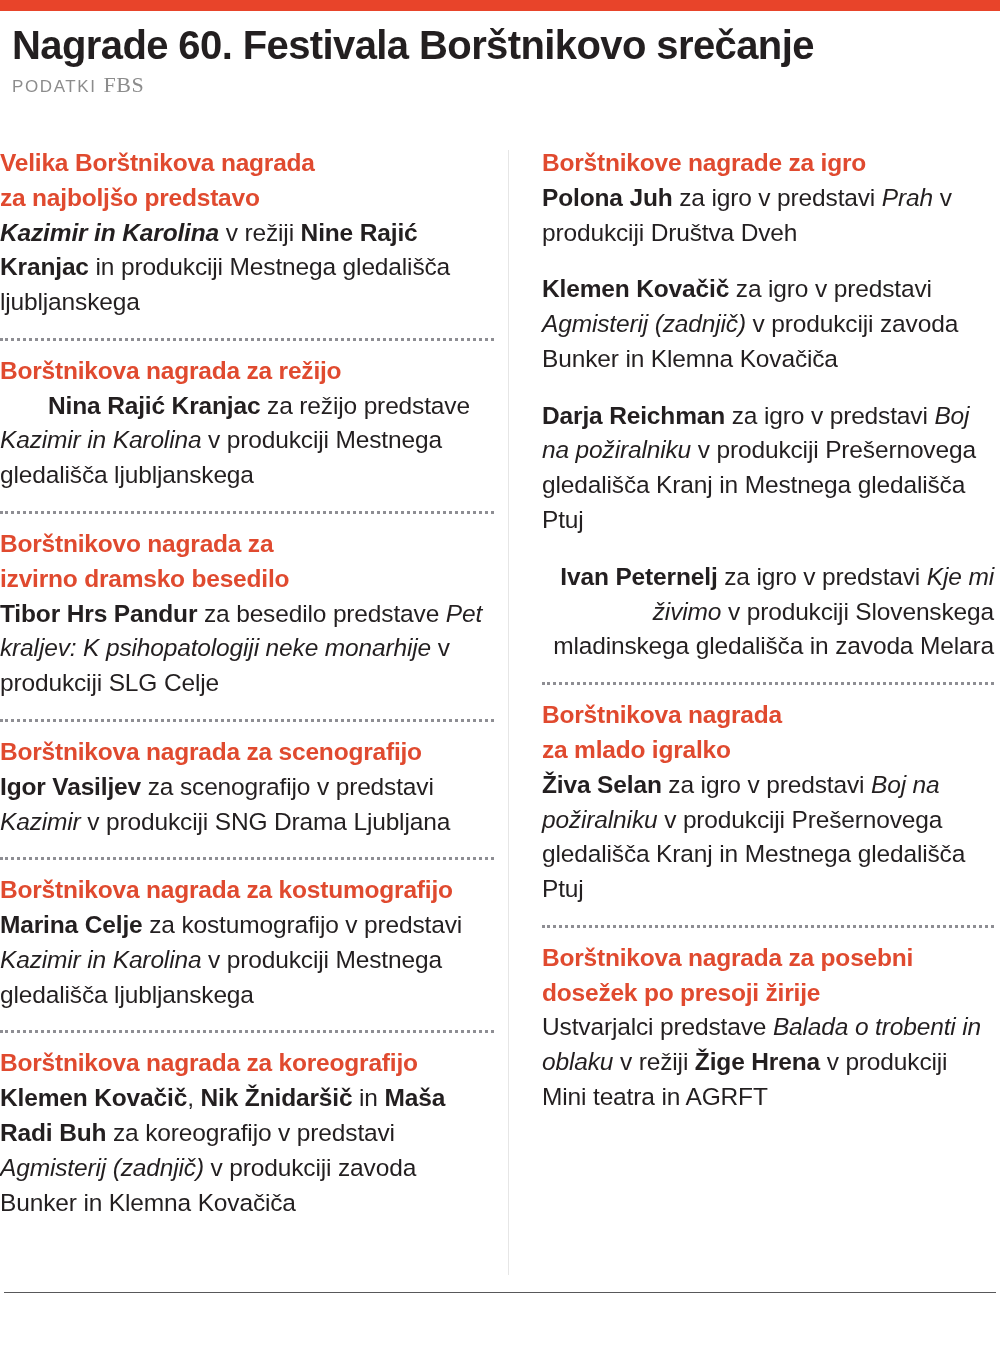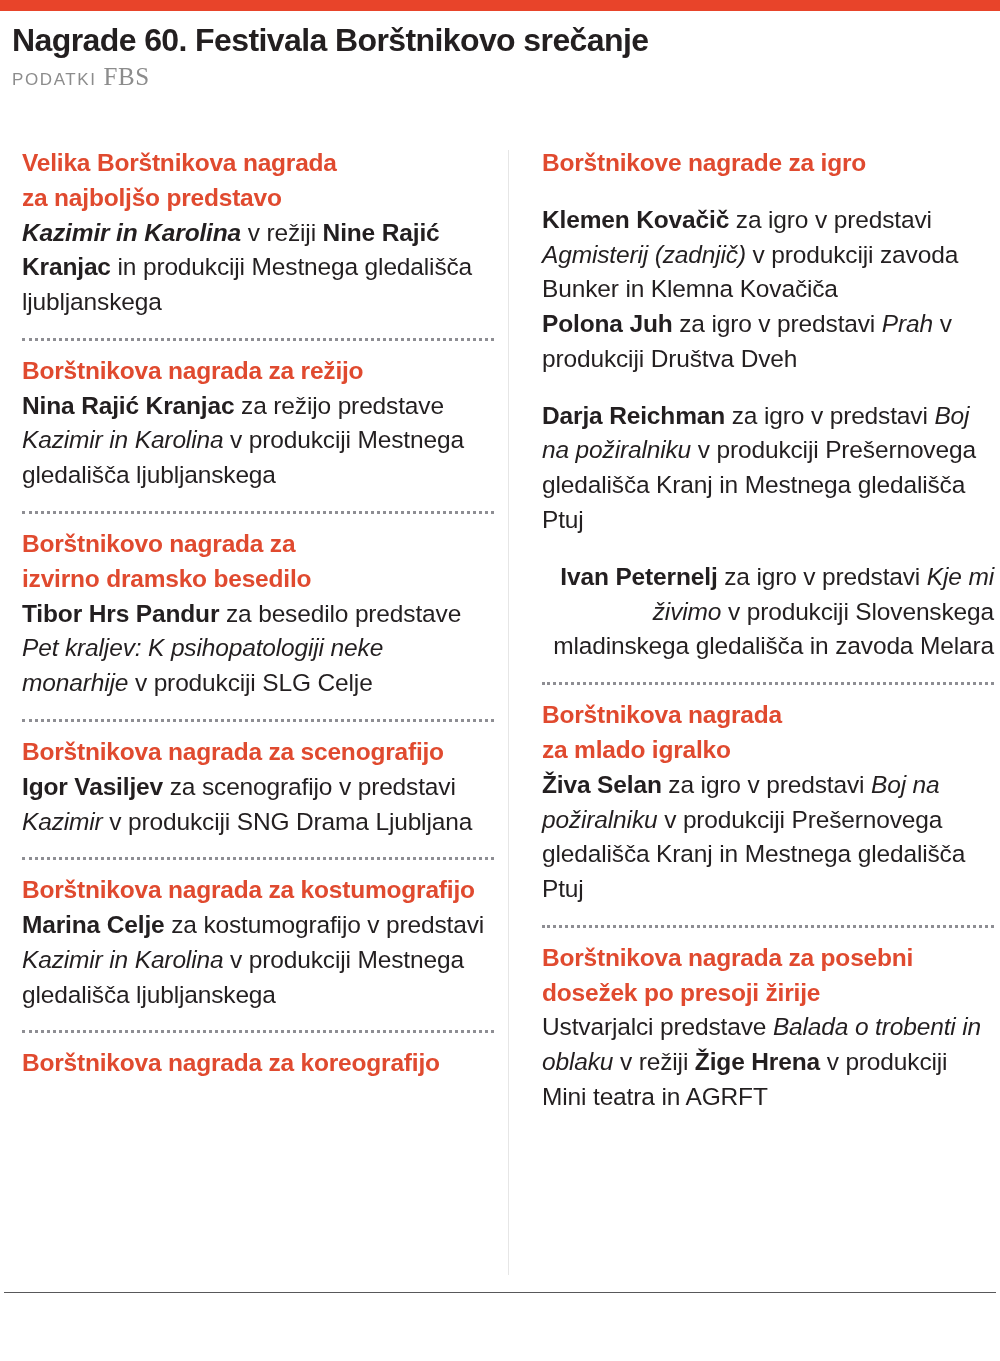--- a/index.html
+++ b/index.html
@@ -24,21 +24,21 @@
     background: #e8442a;
   }
 
   .header {
     position: absolute;
     top: 24px;
     left: 12px;
     width: 976px;
   }
   .title {
-    font-size: 32px;
+    font-size: 40px;
     font-weight: bold;
     letter-spacing: -0.6px;
     color: #231f20;
     line-height: 1.06;
     margin: 0;
     white-space: nowrap;
   }
   .subtitle {
     margin-top: 7px;
     height: 24px;
@@ -46,40 +46,40 @@
     white-space: nowrap;
   }
   .subtitle .kicker {
     font-size: 17px;
     letter-spacing: 1.6px;
     color: #8c8c8c;
     font-weight: normal;
   }
   .subtitle .source {
     font-family: "Liberation Serif", serif;
-    font-size: 25px;
+    font-size: 22px;
     color: #8c8c8c;
     letter-spacing: 0.5px;
     margin-left: 7px;
   }
 
   .columns {
     position: absolute;
     top: 146px;
     left: 0;
     width: 1000px;
     display: flex;
     align-items: flex-start;
   }
   .col {
     box-sizing: border-box;
   }
   .col-left {
     width: 512px;
-    padding-left: 22px;
+    padding-left: 0;
     padding-right: 18px;
   }
   .col-right {
     width: 488px;
     padding-left: 30px;
     padding-right: 6px;
   }
 
   .award { }
   .award-heading {
@@ -144,21 +144,21 @@
           <div>Velika Borštnikova nagrada</div>
           <div>za najboljšo predstavo</div>
         </div>
         <p class="award-body"><span style="font-weight: bold; font-style: italic;">Kazimir in Karolina</span><span> v režiji </span><span style="font-weight: bold;">Nine Rajić Kranjac</span><span> in produkciji Mestnega gledališča ljubljanskega</span></p>
       </div>
       <div class="dotsep"></div>
       <div class="award">
         <div class="award-heading">
           <div>Borštnikova nagrada za režijo</div>
         </div>
-        <p class="award-body"><span style="font-weight: bold;">Nina Rajić Kranjac</span><span> za režijo predstave </span><span style="font-style: italic;">Kazimir in Karolina</span><span> v produkciji Mestnega gledališča ljubljanskega</span></p>
+        <p class="award-body"><span style="font-weight: bold; margin-left: 48px;">Nina Rajić Kranjac</span><span> za režijo predstave </span><span style="font-style: italic;">Kazimir in Karolina</span><span> v produkciji Mestnega gledališča ljubljanskega</span></p>
       </div>
       <div class="dotsep"></div>
       <div class="award">
         <div class="award-heading">
           <div>Borštnikovo nagrada za</div>
           <div>izvirno dramsko besedilo</div>
         </div>
         <p class="award-body"><span style="font-weight: bold;">Tibor Hrs Pandur</span><span> za besedilo predstave </span><span style="font-style: italic;">Pet kraljev: K psihopatologiji neke monarhije</span><span> v produkciji SLG Celje</span></p>
       </div>
       <div class="dotsep"></div>
@@ -173,29 +173,30 @@
         <div class="award-heading">
           <div>Borštnikova nagrada za kostumografijo</div>
         </div>
         <p class="award-body"><span style="font-weight: bold;">Marina Celje</span><span> za kostumografijo v predstavi </span><span style="font-style: italic;">Kazimir in Karolina</span><span> v produkciji Mestnega gledališča ljubljanskega</span></p>
       </div>
       <div class="dotsep"></div>
       <div class="award">
         <div class="award-heading">
           <div>Borštnikova nagrada za koreografijo</div>
         </div>
+        <p class="award-body"><span style="font-weight: bold;">Klemen Kovačič</span><span>, </span><span style="font-weight: bold;">Nik Žnidaršič</span><span> in </span><span style="font-weight: bold;">Maša Radi Buh</span><span> za koreografijo v predstavi </span><span style="font-style: italic;">Agmisterij (zadnjič)</span><span> v produkciji zavoda Bunker in Klemna Kovačiča</span></p>
       </div>
     </div>
   <div class="col col-right" id="right-column">
       <div class="award">
         <div class="award-heading">
           <div>Borštnikove nagrade za igro</div>
         </div>
+        <p class="award-body"><span style="font-weight: bold;">Polona Juh</span><span> za igro v predstavi </span><span style="font-style: italic;">Prah</span><span> v produkciji Društva Dveh</span></p>
         <p class="award-body" style="margin-top: 22px;"><span style="font-weight: bold;">Klemen Kovačič</span><span> za igro v predstavi </span><span style="font-style: italic;">Agmisterij (zadnjič)</span><span> v produkciji zavoda Bunker in Klemna Kovačiča</span></p>
-        <p class="award-body"><span style="font-weight: bold;">Polona Juh</span><span> za igro v predstavi </span><span style="font-style: italic;">Prah</span><span> v produkciji Društva Dveh</span></p>
         <p class="award-body" style="margin-top: 22px;"><span style="font-weight: bold;">Darja Reichman</span><span> za igro v predstavi </span><span style="font-style: italic;">Boj na požiralniku</span><span> v produkciji Prešernovega gledališča Kranj in Mestnega gledališča Ptuj</span></p>
         <p class="award-body" style="margin-top: 22px; text-align: right;"><span style="font-weight: bold;">Ivan Peternelj</span><span> za igro v predstavi </span><span style="font-style: italic;">Kje mi živimo</span><span> v produkciji Slovenskega mladinskega gledališča in zavoda Melara</span></p>
       </div>
       <div class="dotsep"></div>
       <div class="award">
         <div class="award-heading">
           <div>Borštnikova nagrada</div>
           <div>za mlado igralko</div>
         </div>
         <p class="award-body"><span style="font-weight: bold;">Živa Selan</span><span> za igro v predstavi </span><span style="font-style: italic;">Boj na požiralniku</span><span> v produkciji Prešernovega gledališča Kranj in Mestnega gledališča Ptuj</span></p>

